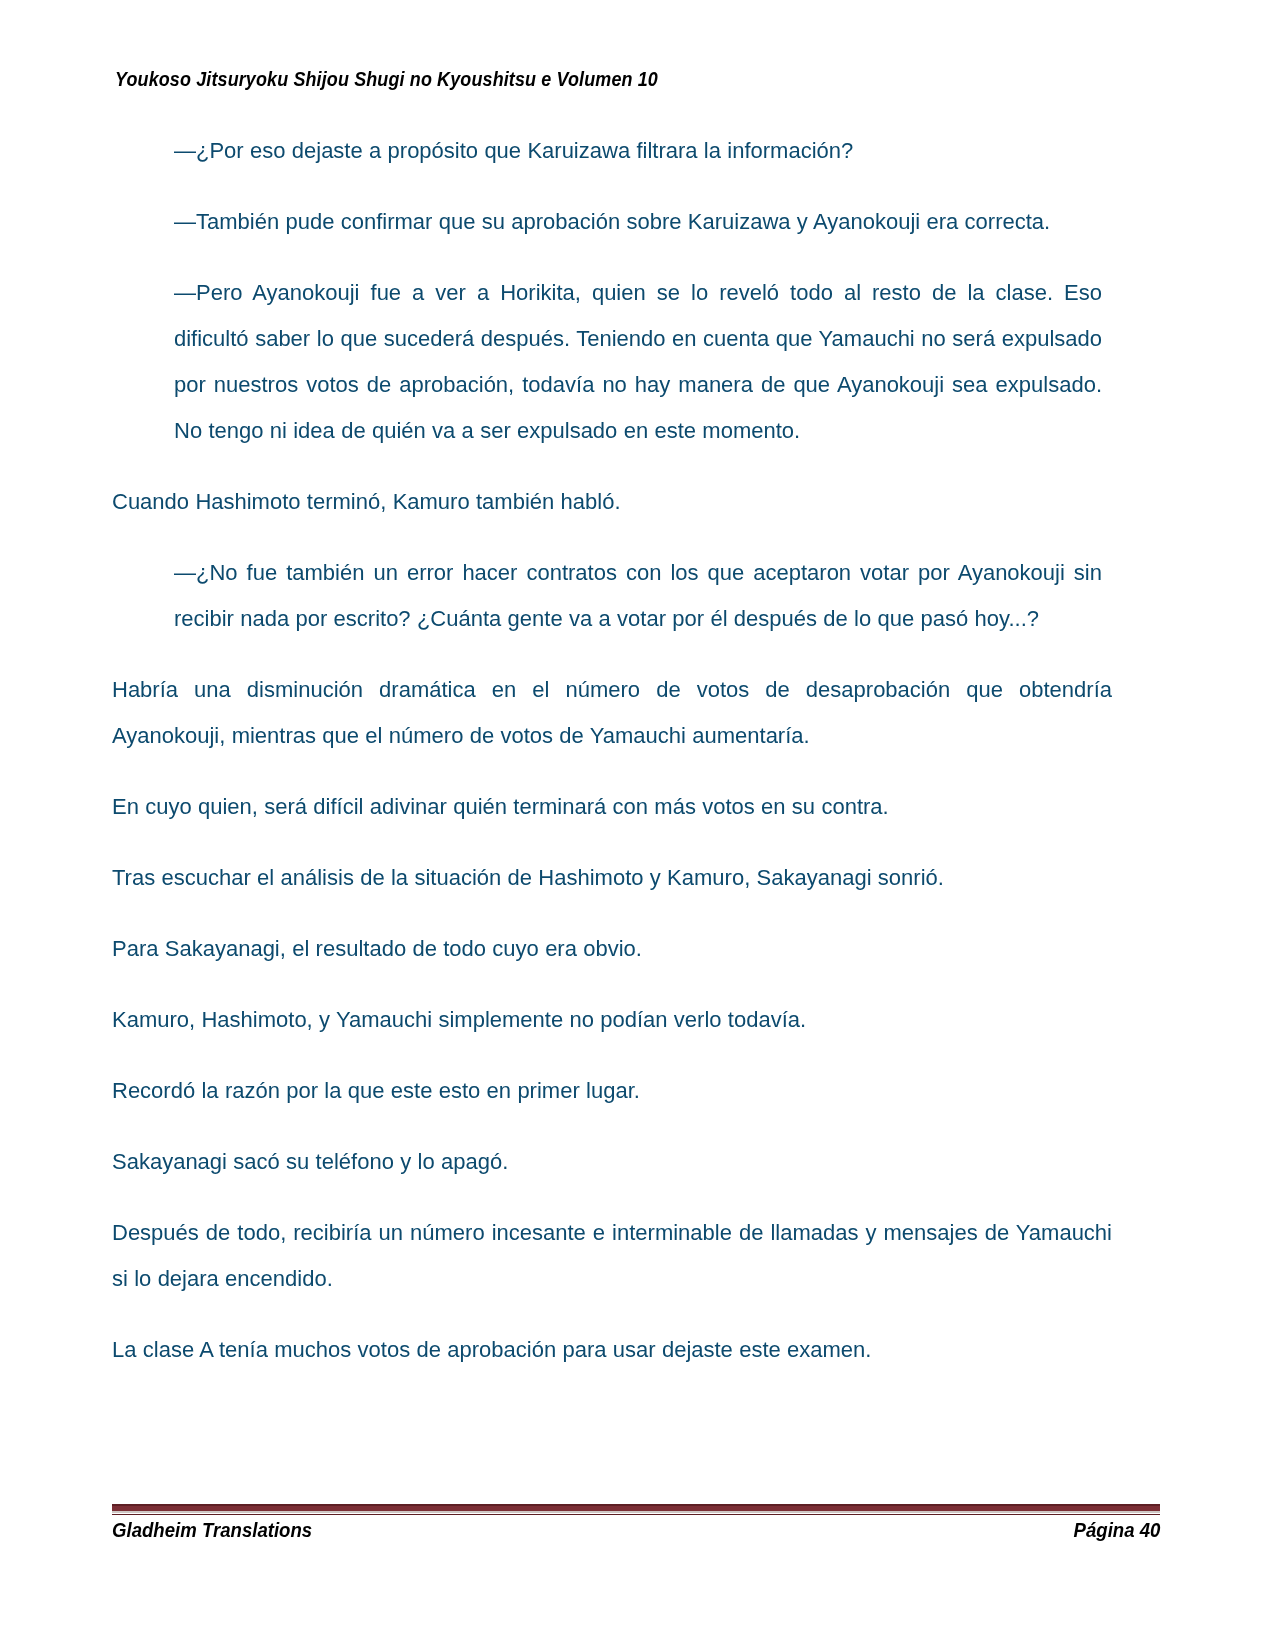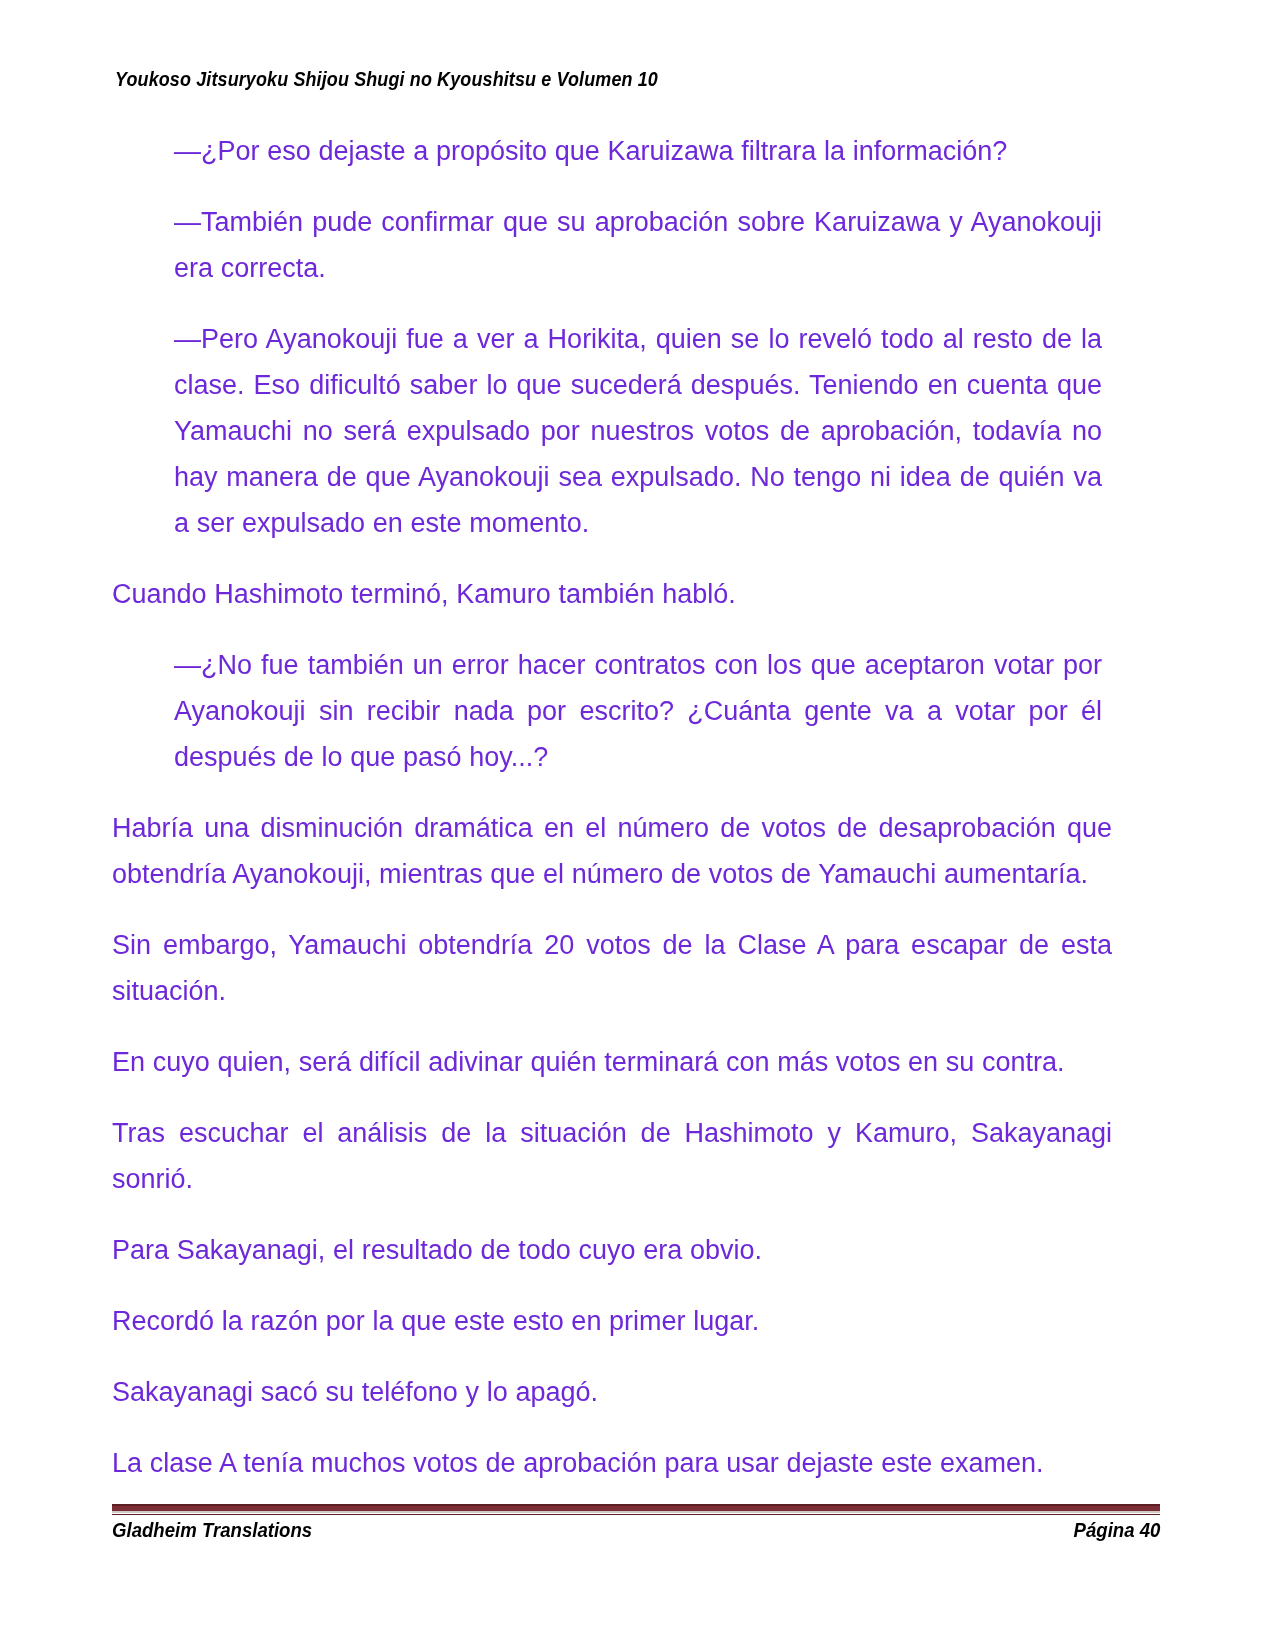--- a/index.html
+++ b/index.html
@@ -43,27 +43,27 @@
   
   .content {
     position: absolute;
     left: 112px;
     top: 128px;
     width: 1000px;
   }
 
   p.para {
     margin: 0 0 25px 0;
-    font-size: 27px;
+    font-size: 22px;
     line-height: 46px;
     text-align: justify;
     text-justify: inter-word;
     -webkit-hyphens: none;
     hyphens: none;
-    color: #6d28d9;
+    color: #0c4a6e;
     word-spacing: 0.2px;
   }
   p.para:last-child {
     margin-bottom: 0;
   }
   
   p.para.inset {
     margin-left: 62px;
     margin-right: 10px;
   }
@@ -119,26 +119,27 @@
     <div class="header-title">Youkoso Jitsuryoku Shijou Shugi no Kyoushitsu e Volumen 10</div>
   </div>
 
   <div class="content">
     <p class="para inset single">—¿Por eso dejaste a propósito que Karuizawa filtrara la información?</p>
     <p class="para inset">—También pude confirmar que su aprobación sobre Karuizawa y Ayanokouji era correcta.</p>
     <p class="para inset">—Pero Ayanokouji fue a ver a Horikita, quien se lo reveló todo al resto de la clase. Eso dificultó saber lo que sucederá después. Teniendo en cuenta que Yamauchi no será expulsado por nuestros votos de aprobación, todavía no hay manera de que Ayanokouji sea expulsado. No tengo ni idea de quién va a ser expulsado en este momento.</p>
     <p class="para single">Cuando Hashimoto terminó, Kamuro también habló.</p>
     <p class="para inset">—¿No fue también un error hacer contratos con los que aceptaron votar por Ayanokouji sin recibir nada por escrito? ¿Cuánta gente va a votar por él después de lo que pasó hoy...?</p>
     <p class="para">Habría una disminución dramática en el número de votos de desaprobación que obtendría Ayanokouji, mientras que el número de votos de Yamauchi aumentaría.</p>
-    <p class="para">Sin embargo, Yamauchi obtendría 20 votos de la Clase A para escapar de esta situación.</p>
     <p class="para single">En cuyo quien, será difícil adivinar quién terminará con más votos en su contra.</p>
     <p class="para">Tras escuchar el análisis de la situación de Hashimoto y Kamuro, Sakayanagi sonrió.</p>
     <p class="para single">Para Sakayanagi, el resultado de todo cuyo era obvio.</p>
+    <p class="para single">Kamuro, Hashimoto, y Yamauchi simplemente no podían verlo todavía.</p>
     <p class="para single">Recordó la razón por la que este esto en primer lugar.</p>
     <p class="para single">Sakayanagi sacó su teléfono y lo apagó.</p>
+    <p class="para">Después de todo, recibiría un número incesante e interminable de llamadas y mensajes de Yamauchi si lo dejara encendido.</p>
     <p class="para single">La clase A tenía muchos votos de aprobación para usar dejaste este examen.</p>
 
   </div>
 
   <div class="page-footer">
     <div class="footer-rule"></div>
     <div class="footer-row">
       <div class="footer-left">Gladheim Translations</div>
       <div class="footer-right">Página 40</div>
     </div>

